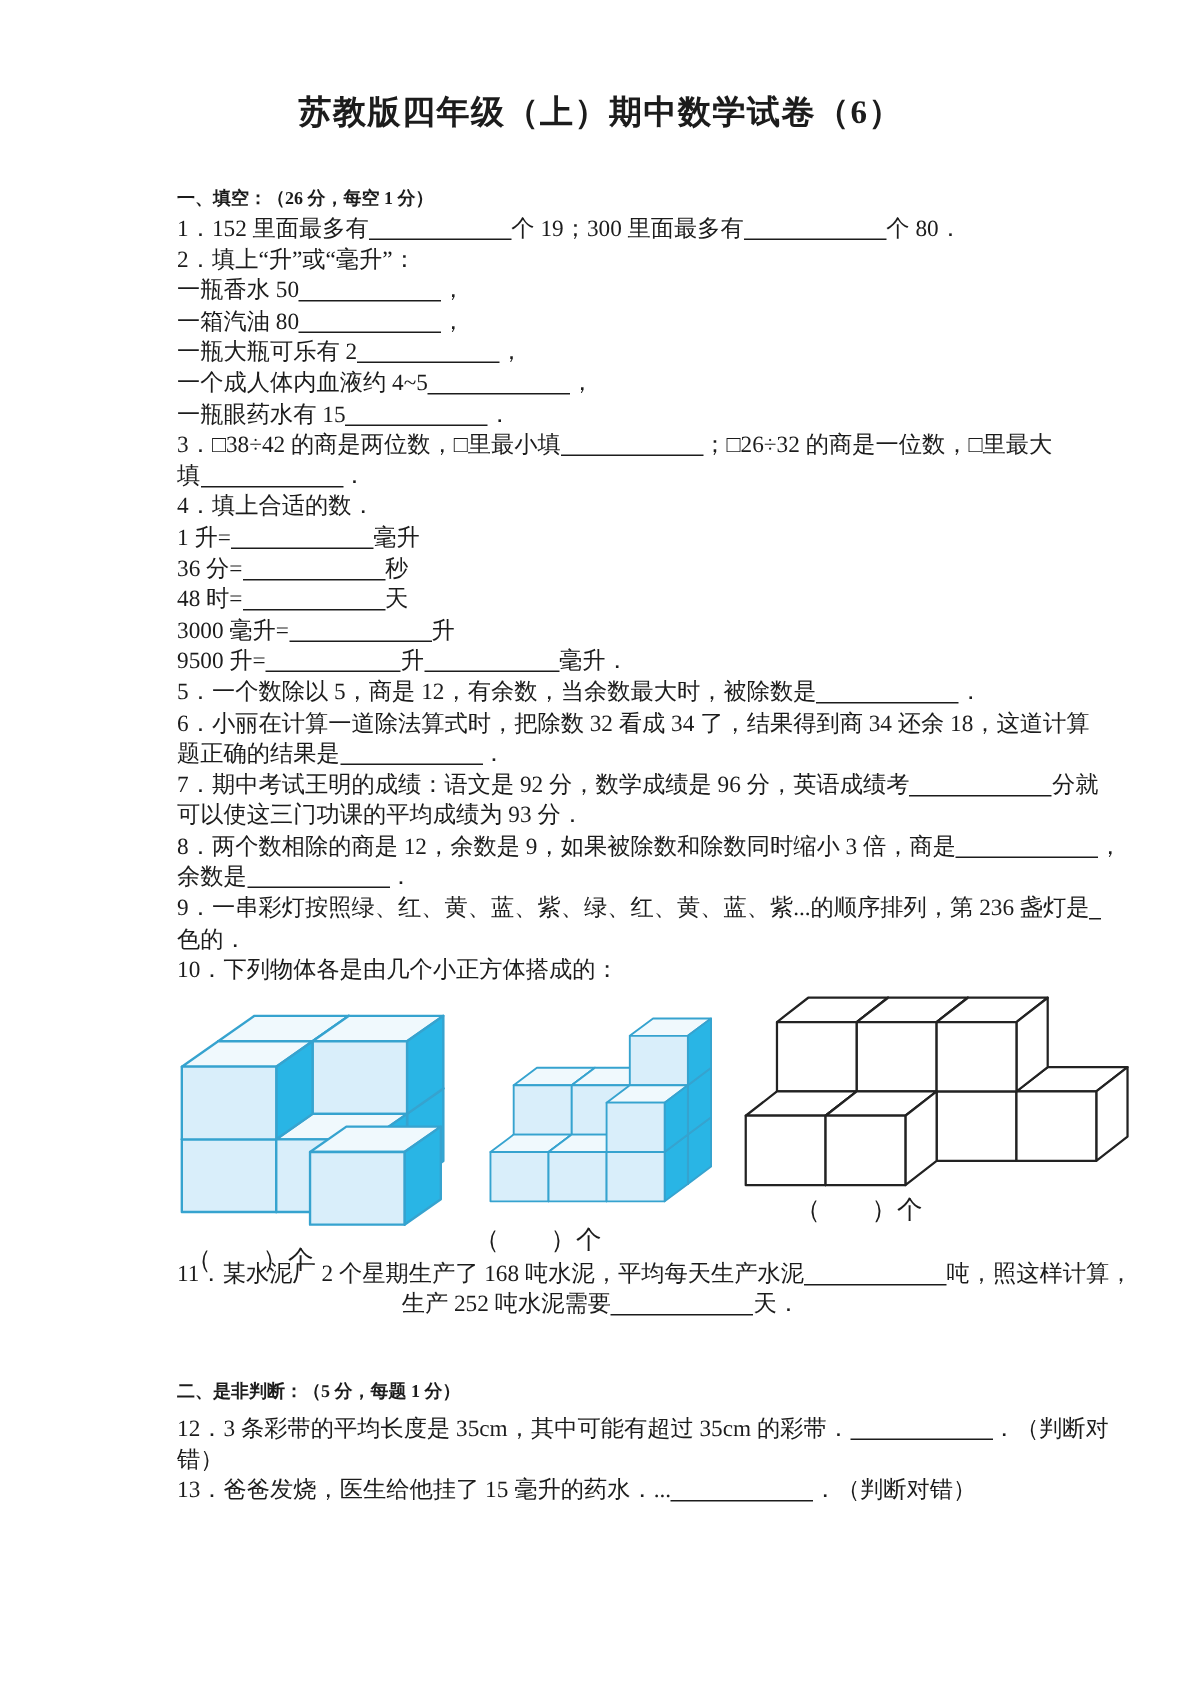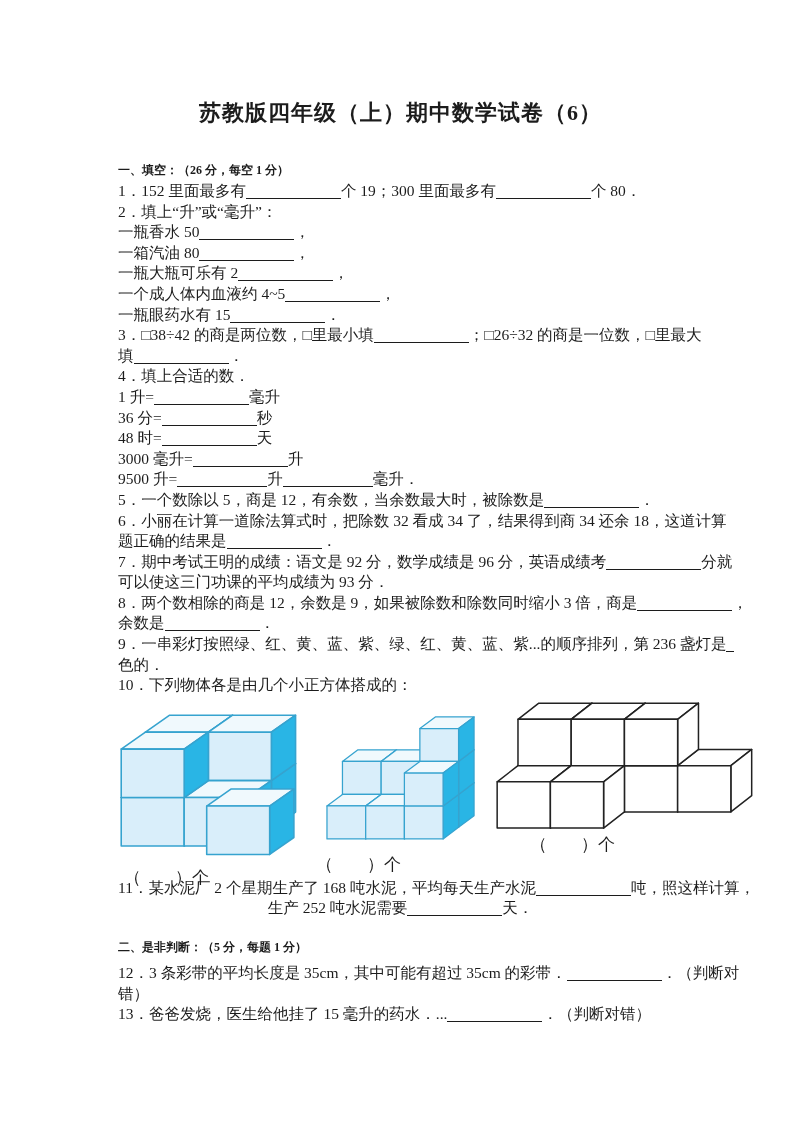--- a/index.html
+++ b/index.html
@@ -1,21 +1,21 @@
 <!DOCTYPE html>
 <html><head>
 <meta charset="utf-8">
 <style>
   html,body{margin:0;padding:0;background:#ffffff;}
   .page{
     position:relative;
     width:793px;height:1122px;
     background:#ffffff;
     box-sizing:border-box;
-    padding:98px 110px 0 118px;
+    padding:60px 110px 0 118px;
     font-family:"Liberation Serif","DejaVu Serif",serif;
     color:#1c1c1c;
     font-size:15.5px;
     overflow:hidden;
   }
   .title{
     font-size:22px;
     font-weight:bold;
     text-align:center;
     margin:0 0 32px 0;
@@ -56,21 +56,21 @@
   .figure:nth-child(3) svg{width:258px;}
   .figure-caption{
     font-size:17px;
     margin-top:9px;
     white-space:nowrap;
   }
   .figure:nth-child(1) .figure-caption{margin-left:4px;margin-top:8px;}
   .figure:nth-child(2) .figure-caption{margin-left:-10px;margin-top:12px;}
   .figure:nth-child(3) .figure-caption{margin-left:34px;margin-top:2px;}
   .q11{margin-top:8px;text-align:center;}
-  .heading2{margin-top:18px;margin-bottom:5px;}
+  .heading2{margin-top:36px;margin-bottom:5px;}
   polygon{stroke-linejoin:round;}
 </style>
 </head>
 <body>
 
 <div class="page">
   <h1 class="title">苏教版四年级（上）期中数学试卷（6）</h1>
 
   <div class="heading">一、填空：（26 分，每空 1 分）</div>
   <div class="lines">

